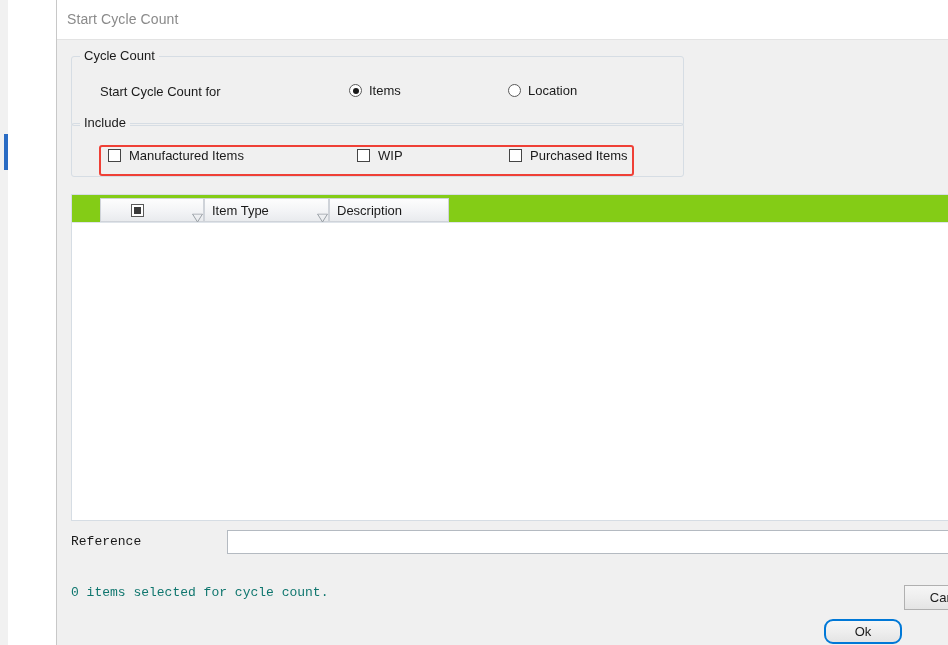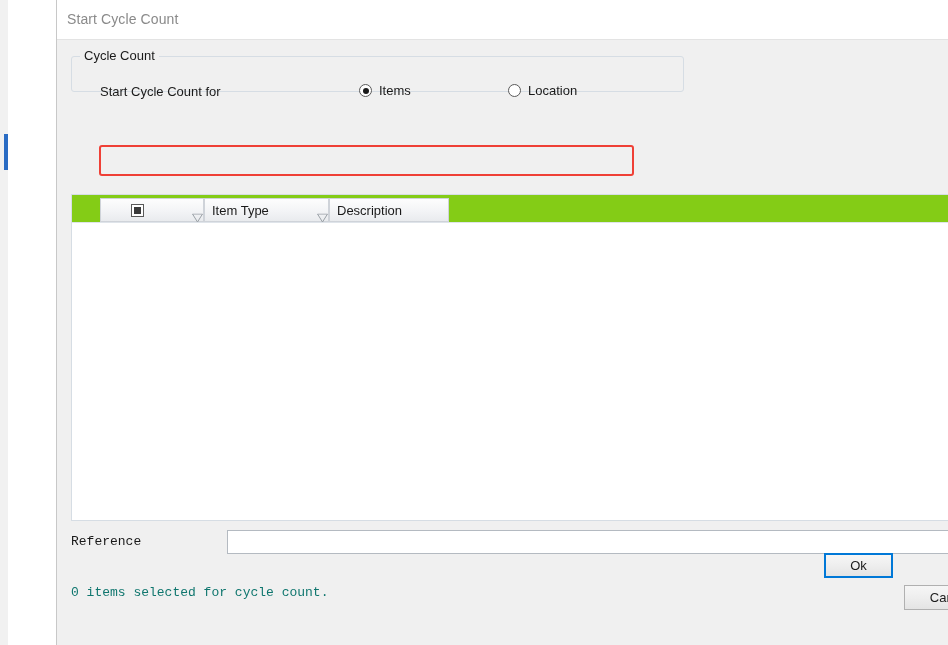--- a/index.html
+++ b/index.html
@@ -83,21 +83,21 @@
     position: absolute;
     top: -9px;
     left: 8px;
     background: #f0f0f0;
     padding: 0 4px;
     font-size: 13px;
     color: #1a1a1a;
     white-space: nowrap;
   }
 
-  #grp-cycle { left: 14px; top: 56px; width: 613px; height: 36px; }
+  #grp-cycle { left: 14px; top: 56px; width: 613px; height: 70px; }
   #grp-include { left: 14px; top: 123px; width: 613px; height: 54px; }
 
   .field-label {
     position: absolute;
     font-size: 13px;
     color: #1a1a1a;
     white-space: nowrap;
   }
 
   
@@ -253,21 +253,21 @@
     box-sizing: border-box;
     font-family: "Liberation Sans", sans-serif;
     font-size: 13px;
     color: #1a1a1a;
     cursor: pointer;
     padding: 0;
   }
   .btn.primary {
     border: 2px solid #0078d7;
   }
-  #btn-ok { left: 767px; top: 553px; width: 69px; }
+  #btn-ok { left: 767px; top: 619px; width: 78px; border-radius: 9px; }
   #btn-cancel { left: 847px; top: 585px; width: 92px; }
 
   
   .resize-grip {
     position: absolute;
     right: 3px; bottom: 3px;
     width: 13px; height: 13px;
     cursor: nwse-resize;
   }
 </style>
@@ -286,31 +286,49 @@
         <line x1="1" y1="1" x2="13" y2="13" stroke="#4a4a4a" stroke-width="1.2"></line>
         <line x1="13" y1="1" x2="1" y2="13" stroke="#4a4a4a" stroke-width="1.2"></line>
       </svg>
     </div>
   </div>
 
   <div class="groupbox" id="grp-cycle">
     <div class="group-legend">Cycle Count</div>
     <div class="field-label" style="left:28px; top:27px;">Start Cycle Count for</div>
 
-    <div class="radio-item" style="left:287px; top:26px;">
+    <div class="radio-item" style="left:277px; top:26px;">
       <span class="radio-mark checked"></span>
       <span class="radio-label">Items</span>
     </div>
 
     <div class="radio-item" style="left:436px; top:26px;">
       <span class="radio-mark"></span>
       <span class="radio-label">Location</span>
     </div>
   </div>
 
+  <div class="groupbox" id="grp-include">
+    <div class="group-legend">Include</div>
+
+    <div class="check-item" style="left:36px; top:24px;">
+      <span class="check-mark"></span>
+      <span class="check-label">Manufactured Items</span>
+    </div>
+
+    <div class="check-item" style="left:285px; top:24px;">
+      <span class="check-mark"></span>
+      <span class="check-label">WIP</span>
+    </div>
+
+    <div class="check-item" style="left:437px; top:24px;">
+      <span class="check-mark"></span>
+      <span class="check-label">Purchased Items</span>
+    </div>
+  </div>
 
   <div class="annotation-box" style="left:42px; top:145px; width:535px; height:31px;"></div>
 
   <div class="grid-panel">
     <div class="grid-headerrow">
 
       <div class="col-head" style="left:28px; width:104px;">
         <span class="selectall-box"></span>
         <span class="filter-tri">
           <svg width="11" height="9" viewBox="0 0 11 9">

